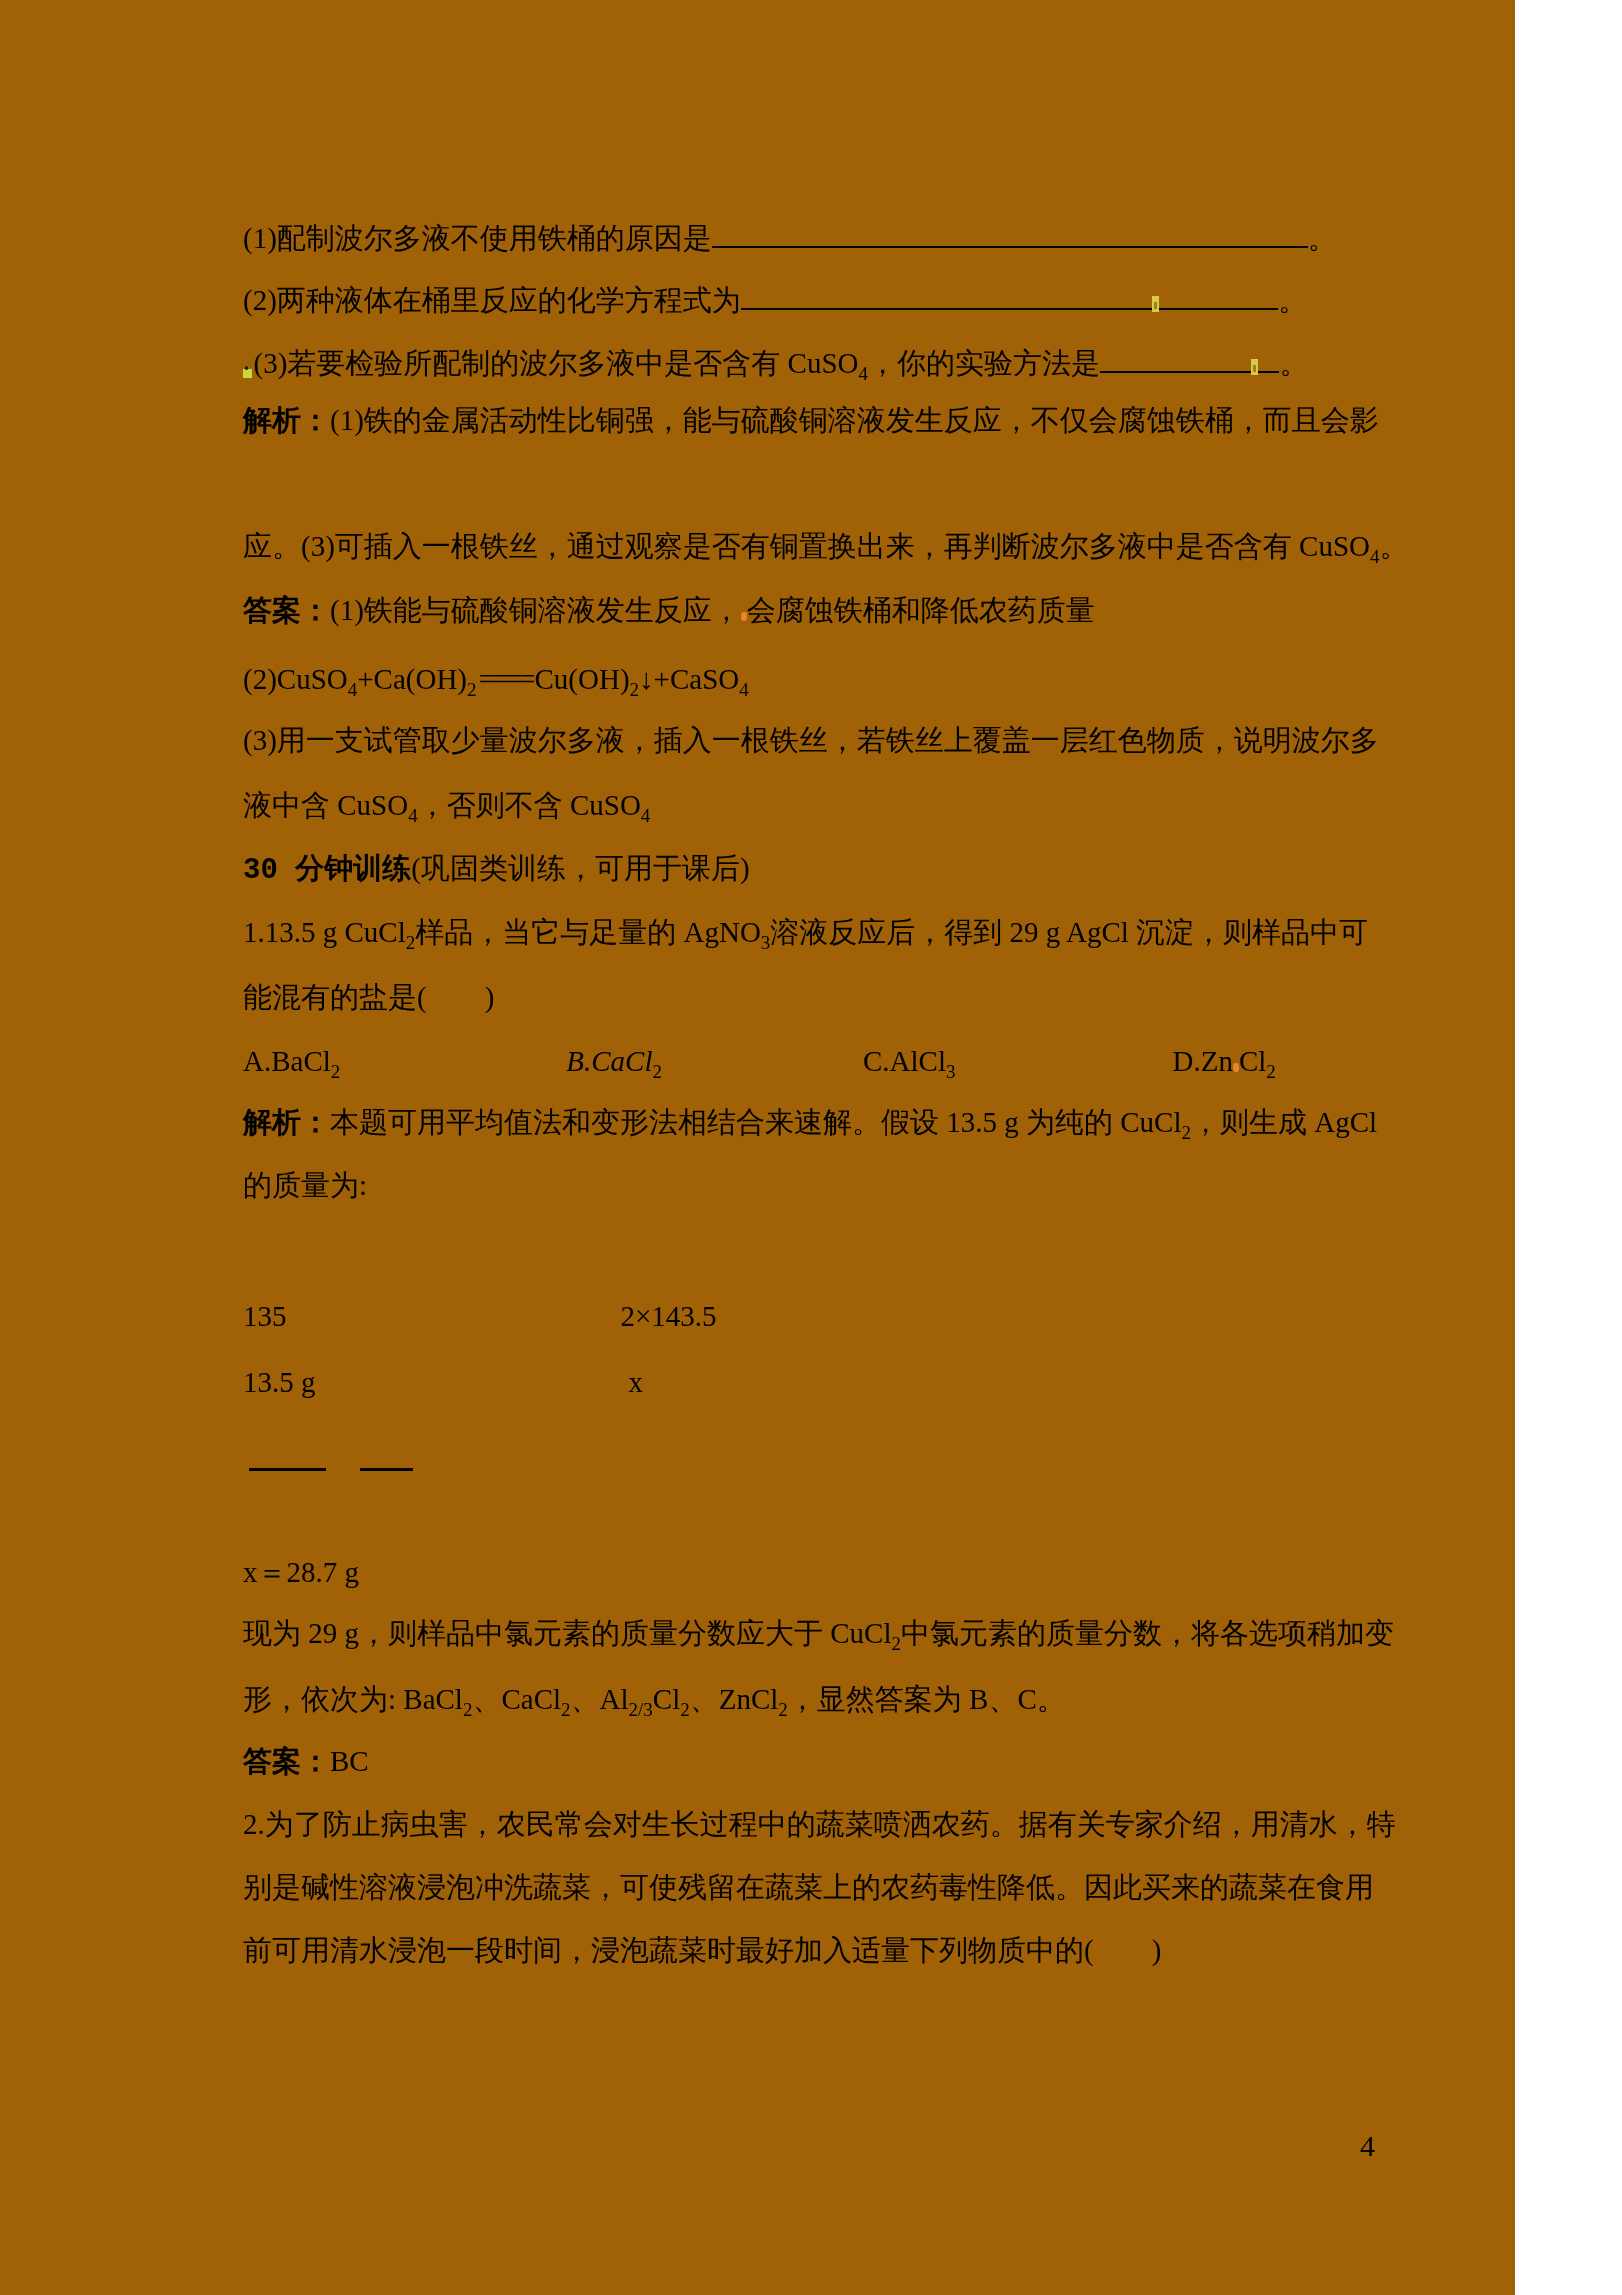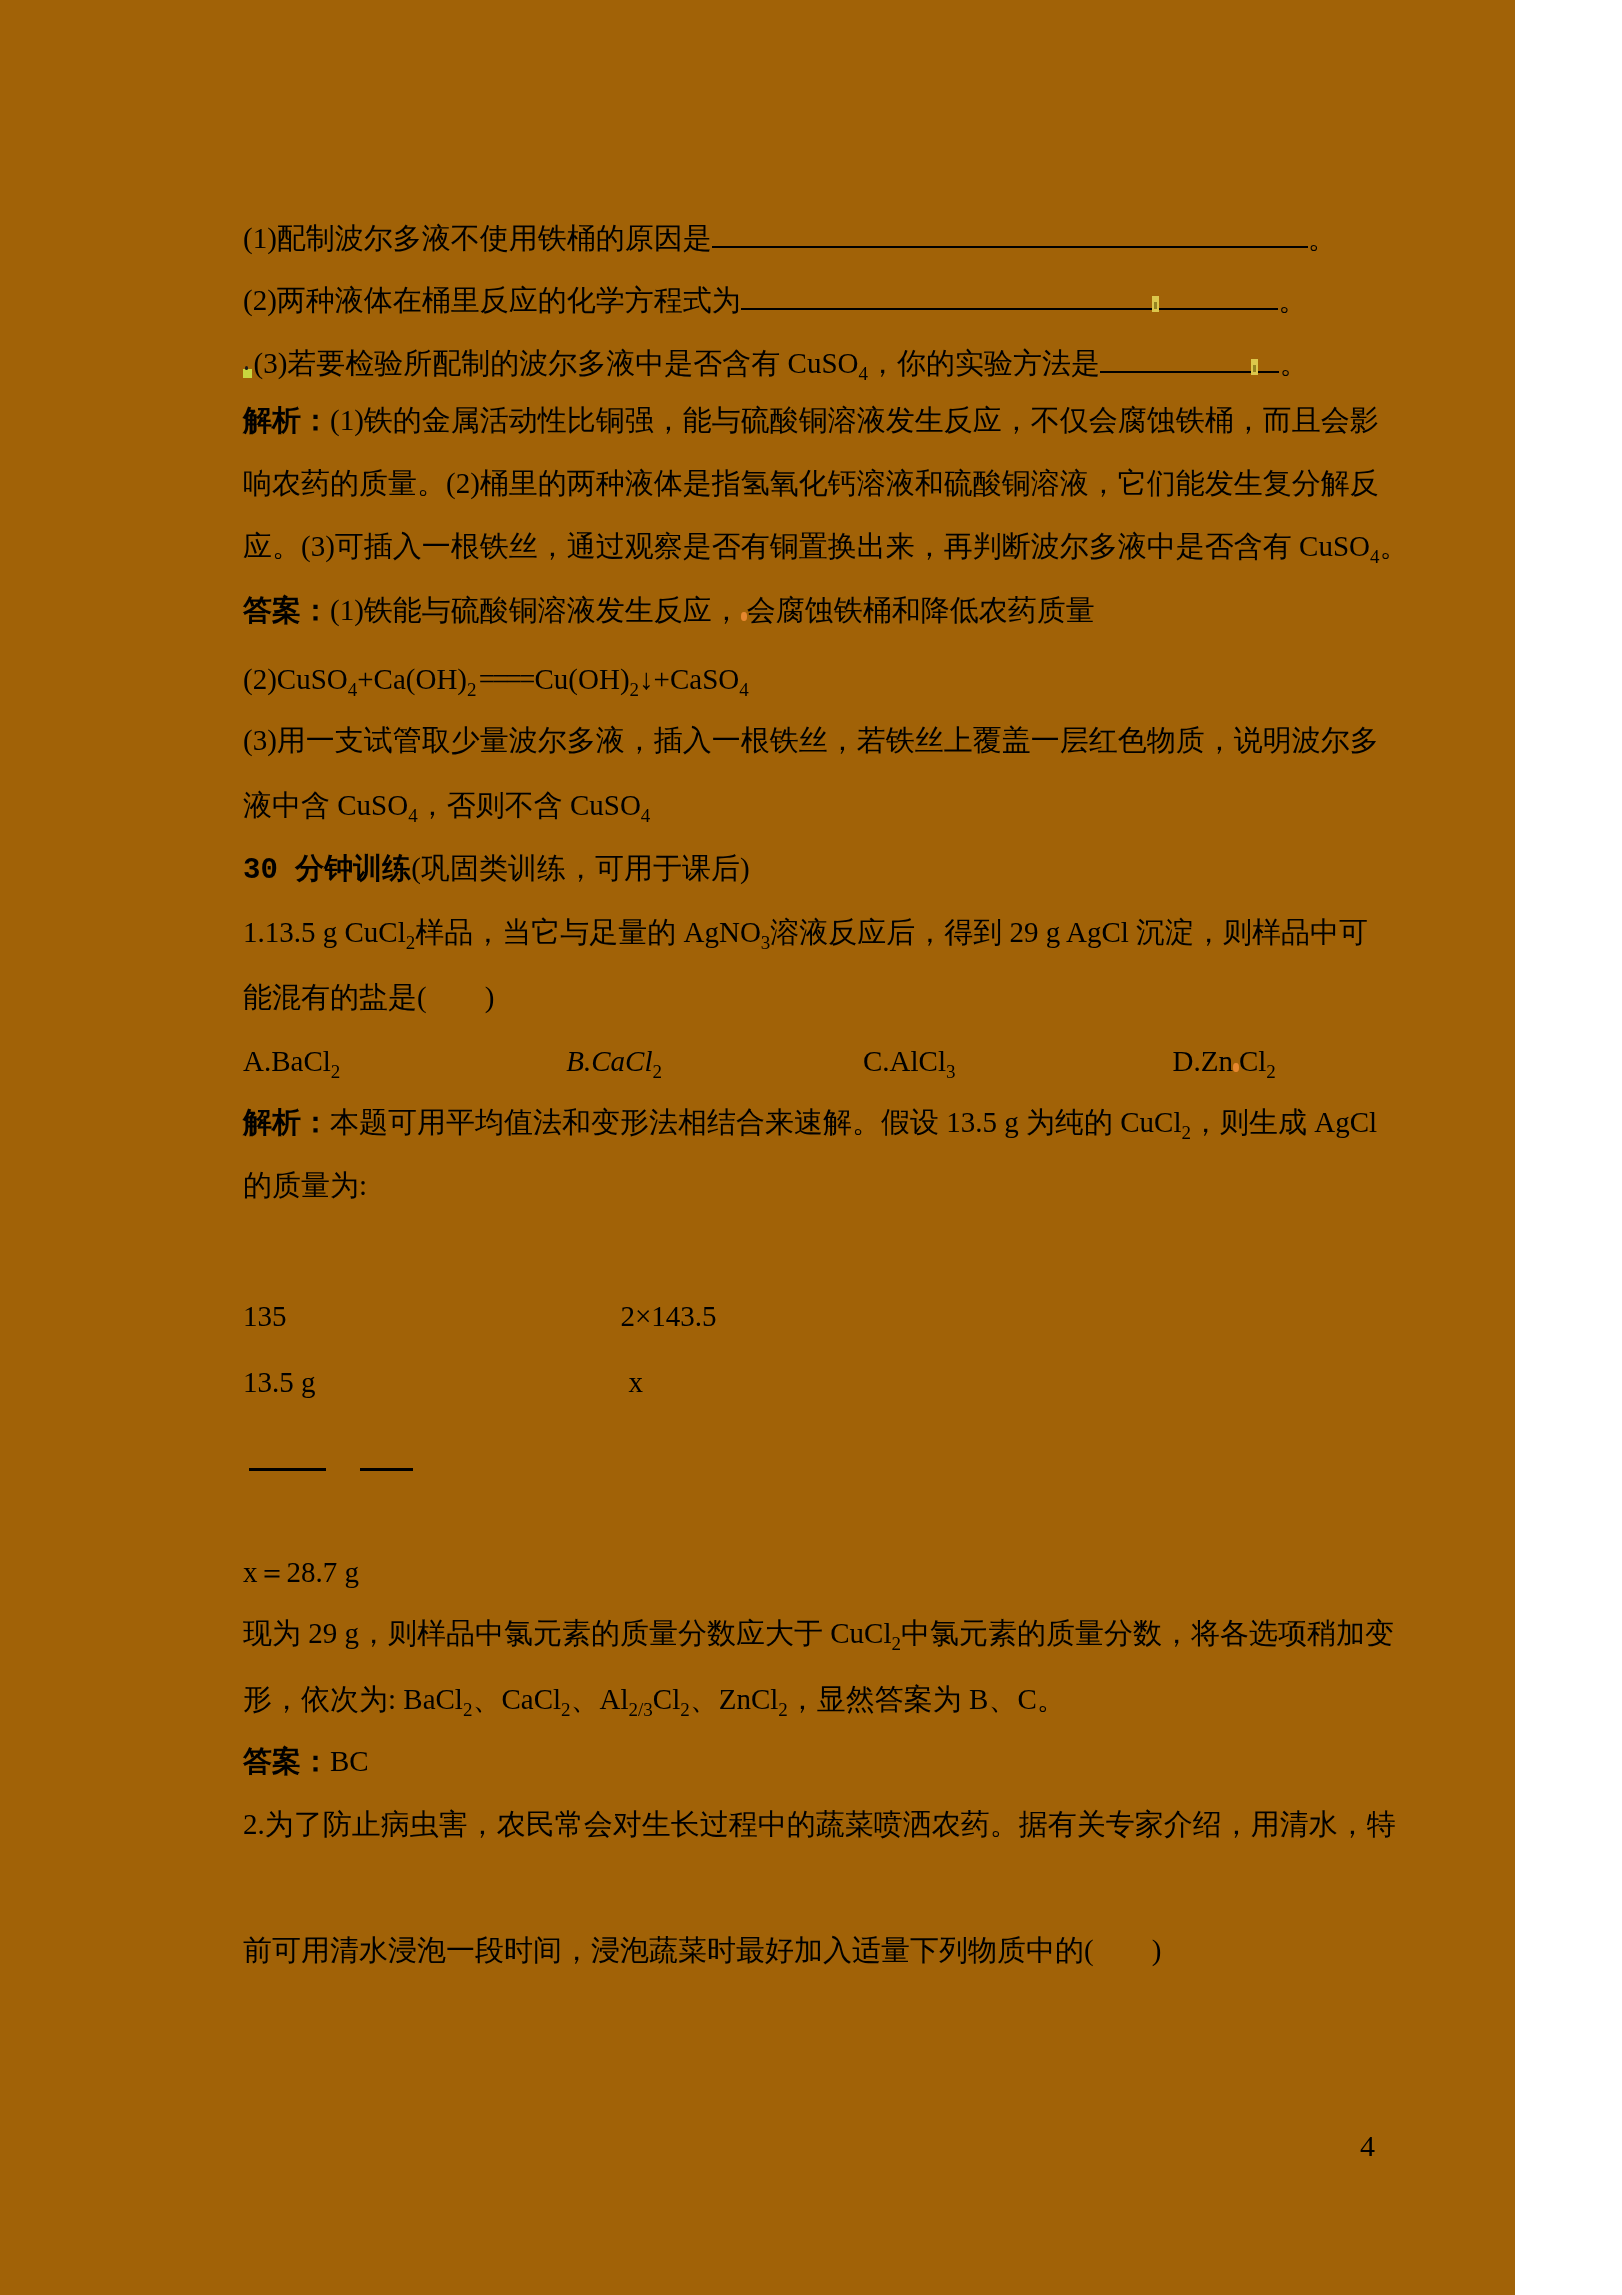--- a/index.html
+++ b/index.html
@@ -67,37 +67,37 @@
   }
 </style>
 </head>
 <body>
 
 <div class="page">
   <div class="line" style="top:214px"><span>(1)配制波尔多液不使用铁桶的原因是</span><span class="blank" style="width: 596px;"></span><span>。</span></div>
   <div class="line" style="top:276px"><span>(2)两种液体在桶里反应的化学方程式为</span><span class="blank" style="width: 411px;"></span><span class="mk mk-yellow" style="background: rgb(220, 199, 75);"></span><span class="blank" style="width: 119px;"></span><span>。</span></div>
   <div class="line" style="top:339px"><span class="mk mk-dotyellow" style="background: rgb(201, 214, 62);"></span><span>(3)若要检验所配制的波尔多液中是否含有 CuSO</span><sub>4</sub><span>，你的实验方法是</span><span class="blank" style="width: 151px;"></span><span class="mk mk-yellow" style="background: rgb(220, 199, 75);"></span><span class="blank" style="width: 21px;"></span><span>。</span></div>
   <div class="line" style="top:401px"><span class="bold">解析：</span><span>(1)铁的金属活动性比铜强，能与硫酸铜溶液发生反应，不仅会腐蚀铁桶，而且会影</span></div>
-  <div class="line" style="top:464px"><span>响农药的质量。(2)桶里的两种液体是指氢氧化钙溶液和硫酸铜溶液，它们能发生复分解反</span></div>
   <div class="line" style="top:527px"><span>应。(3)可插入一根铁丝，通过观察是否有铜置换出来，再判断波尔多液中是否含有 CuSO</span><sub>4</sub><span>。</span></div>
   <div class="line" style="top:591px"><span class="bold">答案：</span><span>(1)铁能与硫酸铜溶液发生反应，</span><span class="mk mk-orange" style="background: rgb(230, 135, 46);"></span><span>会腐蚀铁桶和降低农药质量</span></div>
   <div class="line" style="top:660px"><span>(2)CuSO</span><sub>4</sub><span>+Ca(OH)</span><sub>2</sub><span class="eq">====</span><span>Cu(OH)</span><sub>2</sub><span>↓+CaSO</span><sub>4</sub></div>
   <div class="line" style="top:721px"><span>(3)用一支试管取少量波尔多液，插入一根铁丝，若铁丝上覆盖一层红色物质，说明波尔多</span></div>
   <div class="line" style="top:786px"><span>液中含 CuSO</span><sub>4</sub><span>，否则不含 CuSO</span><sub>4</sub></div>
   <div class="line" style="top:849px"><span class="bold">30 分钟训练</span><span>(巩固类训练，可用于课后)</span></div>
   <div class="line" style="top:913px"><span>1.13.5 g CuCl</span><sub>2</sub><span>样品，当它与足量的 AgNO</span><sub>3</sub><span>溶液反应后，得到 29 g AgCl 沉淀，则样品中可</span></div>
   <div class="line" style="top:978px"><span>能混有的盐是(        )</span></div>
   <div class="line" style="top:1042px"><span>A.BaCl</span><sub>2</sub><span style="margin-left: 226px; font-style: italic;">B.CaCl</span><sub>2</sub><span style="margin-left: 201px;">C.AlCl</span><sub>3</sub><span style="margin-left: 217px;">D.Zn</span><span class="mk mk-orange" style="background: rgb(230, 135, 46);"></span><span>Cl</span><sub>2</sub></div>
   <div class="line" style="top:1103px"><span class="bold">解析：</span><span>本题可用平均值法和变形法相结合来速解。假设 13.5 g 为纯的 CuCl</span><sub>2</sub><span>，则生成 AgCl</span></div>
   <div class="line" style="top:1166px"><span>的质量为:</span></div>
   <div class="line" style="top:1297px"><span>135</span><span style="margin-left: 334px; margin-top: 33px;">2×143.5</span></div>
   <div class="line" style="top:1363px"><span>13.5 g</span><span style="margin-left: 313px;">x</span></div>
   <div class="line" style="top:1442px"><span class="bar" style="width: 77px; margin-left: 6px;"></span><span class="bar" style="width: 53px; margin-left: 34px;"></span></div>
   <div class="line" style="top:1553px"><span>x＝28.7 g</span></div>
   <div class="line" style="top:1614px"><span>现为 29 g，则样品中氯元素的质量分数应大于 CuCl</span><sub>2</sub><span>中氯元素的质量分数，将各选项稍加变</span></div>
   <div class="line" style="top:1680px"><span>形，依次为: BaCl</span><sub>2</sub><span>、CaCl</span><sub>2</sub><span>、Al</span><sub>2/3</sub><span>Cl</span><sub>2</sub><span>、ZnCl</span><sub>2</sub><span>，显然答案为 B、C。</span></div>
   <div class="line" style="top:1742px"><span class="bold">答案：</span><span>BC</span></div>
   <div class="line" style="top:1805px"><span>2.为了防止病虫害，农民常会对生长过程中的蔬菜喷洒农药。据有关专家介绍，用清水，特</span></div>
+  <div class="line" style="top:1868px"><span>别是碱性溶液浸泡冲洗蔬菜，可使残留在蔬菜上的农药毒性降低。因此买来的蔬菜在食用</span></div>
   <div class="line" style="top:1931px"><span>前可用清水浸泡一段时间，浸泡蔬菜时最好加入适量下列物质中的(        )</span></div>
 
   <div class="page-number">4</div>
 </div>
 
 
 </body></html>

